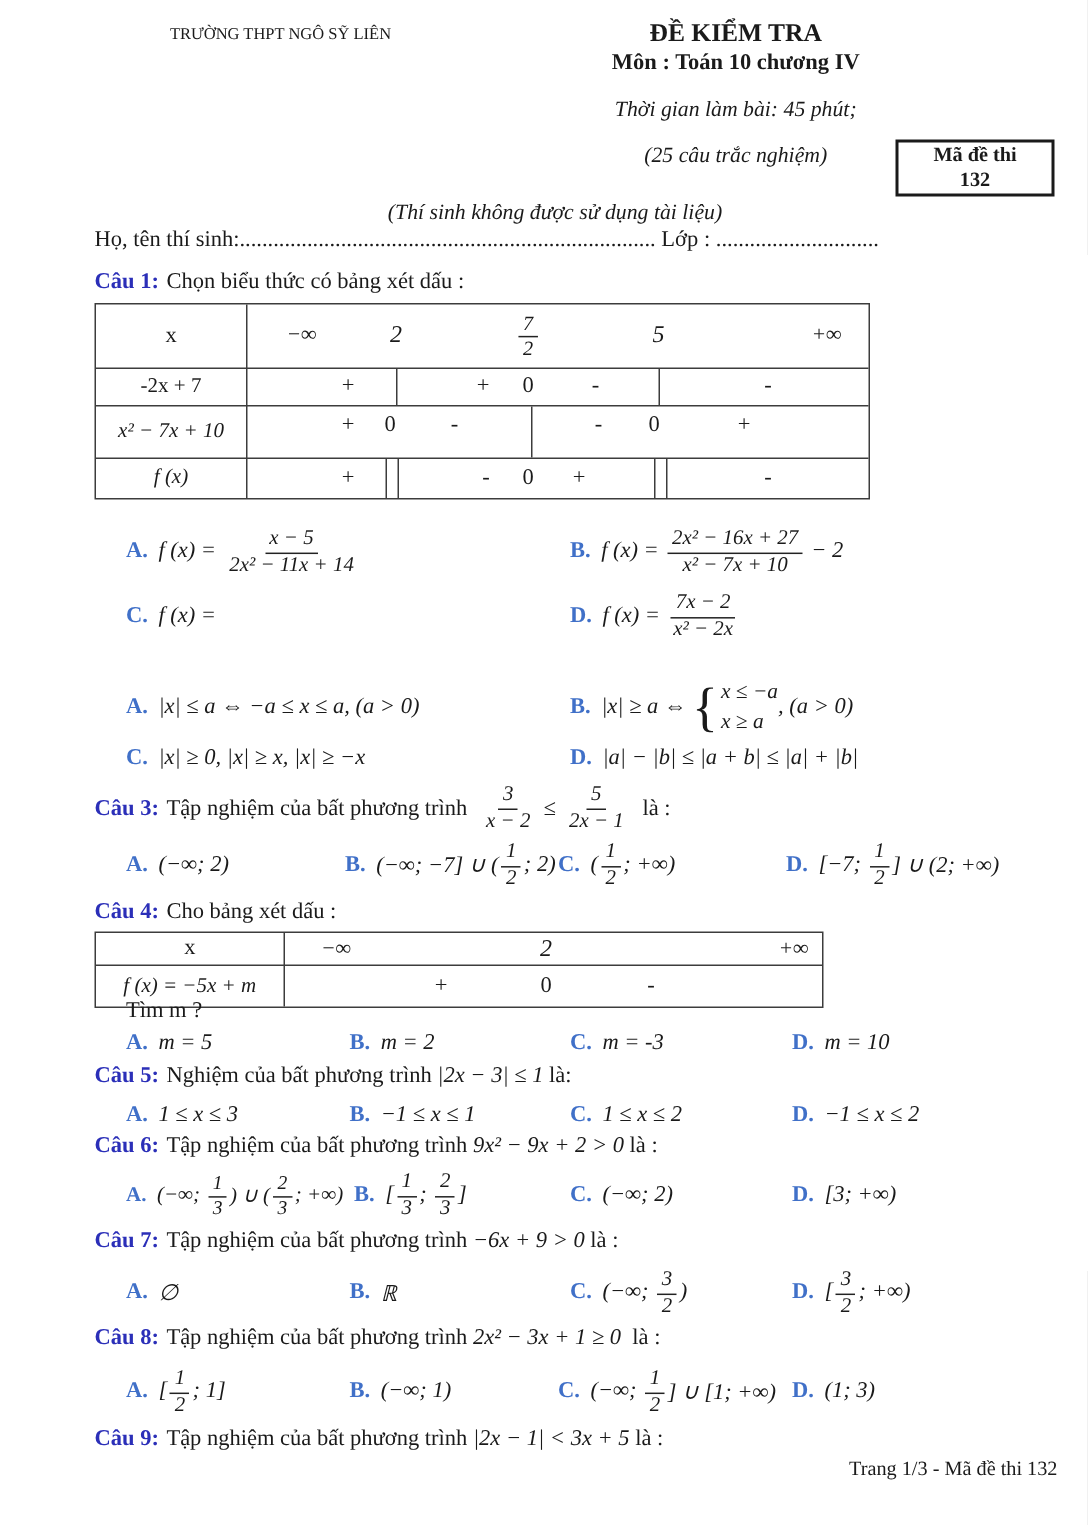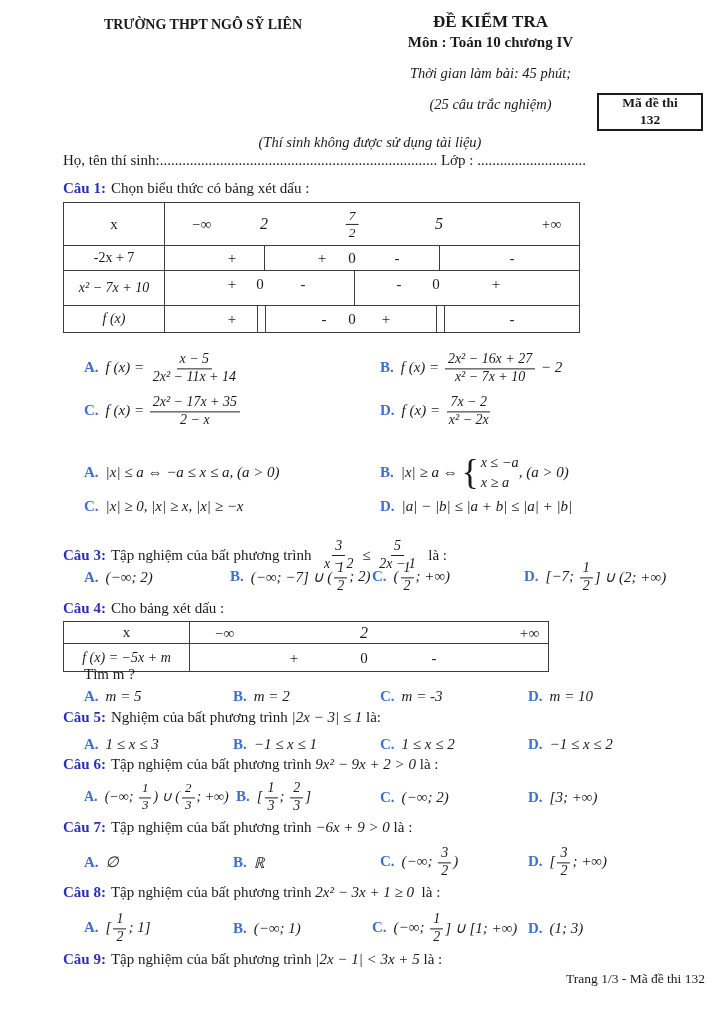--- a/index.html
+++ b/index.html
@@ -1,21 +1,21 @@
 <!DOCTYPE html>
 <html><head>
 <meta charset="utf-8">
 <style>
   html,body{margin:0;padding:0;background:#e8e8e8;}
   .page{position:relative;width:725px;height:1024px;background:#ffffff;margin:0 auto;
         font-family:"Liberation Serif", serif;color:#1a1a1a;overflow:hidden;font-size:15px;}
   .abs{position:absolute;}
 
   
-  .school{left:72px;top:16px;width:230px;text-align:right;font-size:14px;line-height:1.3;font-weight:bold;}
+  .school{left:72px;top:16px;width:230px;text-align:center;font-size:11px;line-height:1.3;}
   .titleblk{left:368px;top:12px;width:245px;text-align:center;}
   .t1{font-weight:bold;font-size:17px;}
   .t2{font-weight:bold;font-size:15px;margin-top:2px;}
   .t3{font-style:italic;font-size:14.5px;margin-top:14px;}
   .codebox{left:597px;top:93px;width:102px;height:34px;border:2px solid #1a1a1a;
            display:flex;flex-direction:column;align-items:center;justify-content:center;
            font-weight:bold;font-size:13.5px;line-height:1.25;}
   .notice{left:0;top:134px;width:740px;text-align:center;font-style:italic;font-size:14.5px;}
   .nameline{left:63px;top:152px;width:600px;font-size:15px;}
 
@@ -148,21 +148,21 @@
       <span class="fm"><span class="mt">f (x) = </span><span class="frac"><span class="num">x − 5</span><span class="den">2x² − 11x + 14</span></span></span>
     </div>
     <div class="opt" style="left:380px">
       <span class="letter">B.</span>
       <span class="fm"><span class="mt">f (x) = </span><span class="frac"><span class="num">2x² − 16x + 27</span><span class="den">x² − 7x + 10</span></span><span class="mt"> − 2</span></span>
     </div>
   </div>
   <div class="orow" style="top:391px;height:40px">
     <div class="opt" style="left:84px">
       <span class="letter">C.</span>
-      <span class="fm"><span class="mt">f (x) = </span><span class="frac"><span class="num">2x² − 17x + 35</span><span class="den">2 − x</span></span></span>
+      <span class="fm"><span class="mt">f (x) = </span></span>
     </div>
     <div class="opt" style="left:380px">
       <span class="letter">D.</span>
       <span class="fm"><span class="mt">f (x) = </span><span class="frac"><span class="num">7x − 2</span><span class="den">x² − 2x</span></span></span>
     </div>
   </div>
 
   <div class="orow" style="top:448px;height:48px">
     <div class="opt" style="left:84px">
       <span class="letter">A.</span>
@@ -177,21 +177,21 @@
     <div class="opt" style="left:84px">
       <span class="letter">C.</span>
       <span class="fm"><span class="mt">|x| ≥ 0, |x| ≥ x, |x| ≥ −x</span></span>
     </div>
     <div class="opt" style="left:380px">
       <span class="letter">D.</span>
       <span class="fm"><span class="mt">|a| − |b| ≤ |a + b| ≤ |a| + |b|</span></span>
     </div>
   </div>
 
-  <div class="q-head" style="top:536px;height:38px">
+  <div class="q-head" style="top:520px;height:38px">
     <span class="q-label">Câu 3:</span>
     <span class="fm"><span class="tx">Tập nghiệm của bất phương trình  </span><span class="frac"><span class="num">3</span><span class="den">x − 2</span></span><span class="mt"> ≤ </span><span class="frac"><span class="num">5</span><span class="den">2x − 1</span></span><span class="tx">  là :</span></span>
   </div>
   <div class="orow" style="top:556px;height:42px">
     <div class="opt" style="left:84px">
       <span class="letter">A.</span>
       <span class="fm"><span class="mt">(−∞; 2)</span></span>
     </div>
     <div class="opt" style="left:230px">
       <span class="letter">B.</span>

